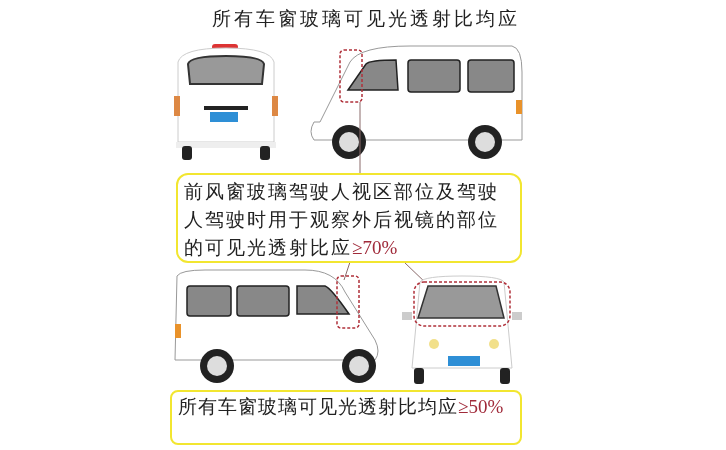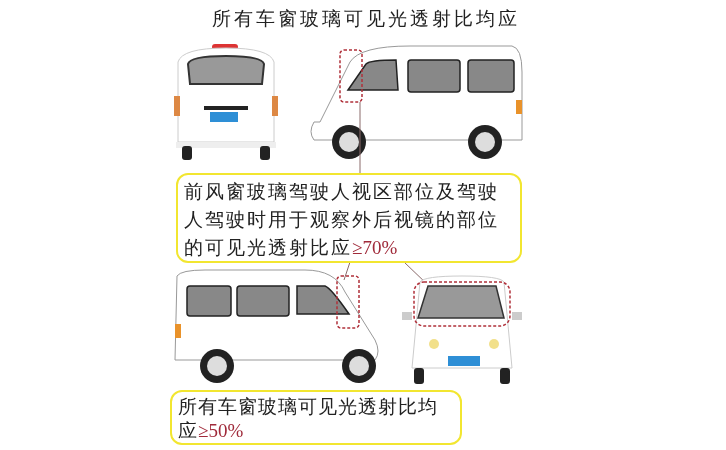--- a/index.html
+++ b/index.html
@@ -3,21 +3,21 @@
 <meta charset="utf-8">
 <style>
   html, body { margin:0; padding:0; background:#ffffff; }
   body { width:726px; height:450px; position:relative; overflow:hidden;
          font-family:"DejaVu Serif", serif; color:#222; }
   .title { position:absolute; left:212px; top:6px; font-size:19px; letter-spacing:3px; color:#222; }
   .callout { position:absolute; border:2.5px solid #f2e630; border-radius:12px; background:#fff;
              font-size:19px; line-height:28px; letter-spacing:2px; color:#222; padding:2px 6px; box-sizing:border-box; }
   .callout .hl { color:#a02a3a; font-family:"Liberation Serif", serif; letter-spacing:0; }
   .c1 { left:176px; top:173px; width:346px; height:90px; }
-  .c2 { left:170px; top:390px; width:292px; height:55px; line-height:24px; letter-spacing:1px; }
+  .c2 { left:170px; top:390px; width:352px; height:55px; line-height:24px; letter-spacing:1px;border-radius:8px; }
   svg { position:absolute; }
 </style>
 </head>
 <body>
 
 <div class="title">所有车窗玻璃可见光透射比均应</div>
 
 <svg style="left:172px;top:42px" width="108" height="128" viewBox="0 0 108 128">
   <rect x="40" y="2" width="26" height="6" rx="3" fill="#d33"></rect>
   <path d="M6 20 Q10 6 54 6 Q98 6 102 20 L102 100 L6 100 Z" fill="#fff" stroke="#ccc"></path>

